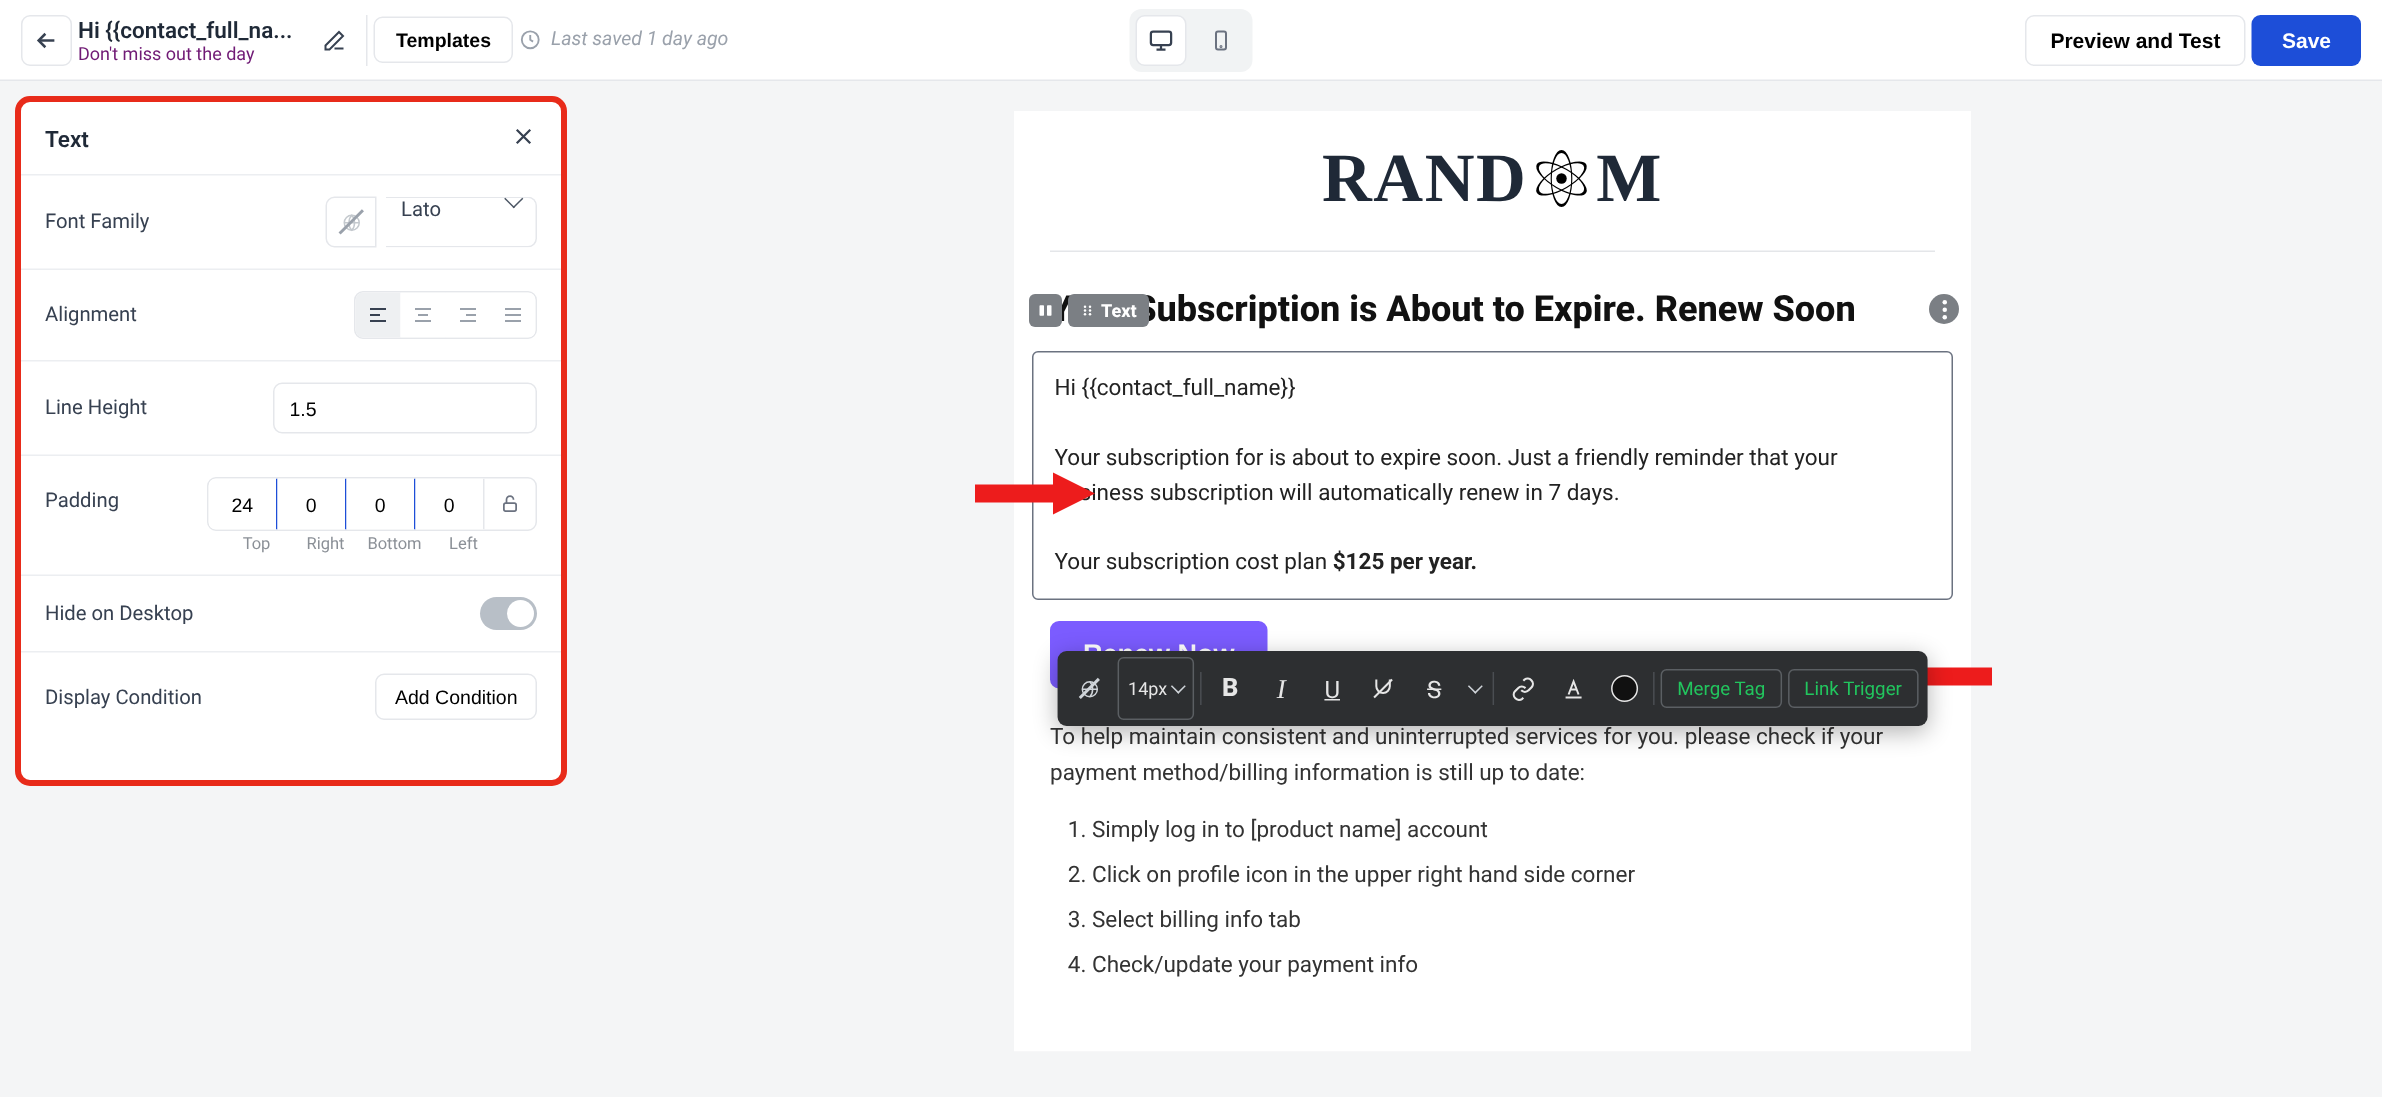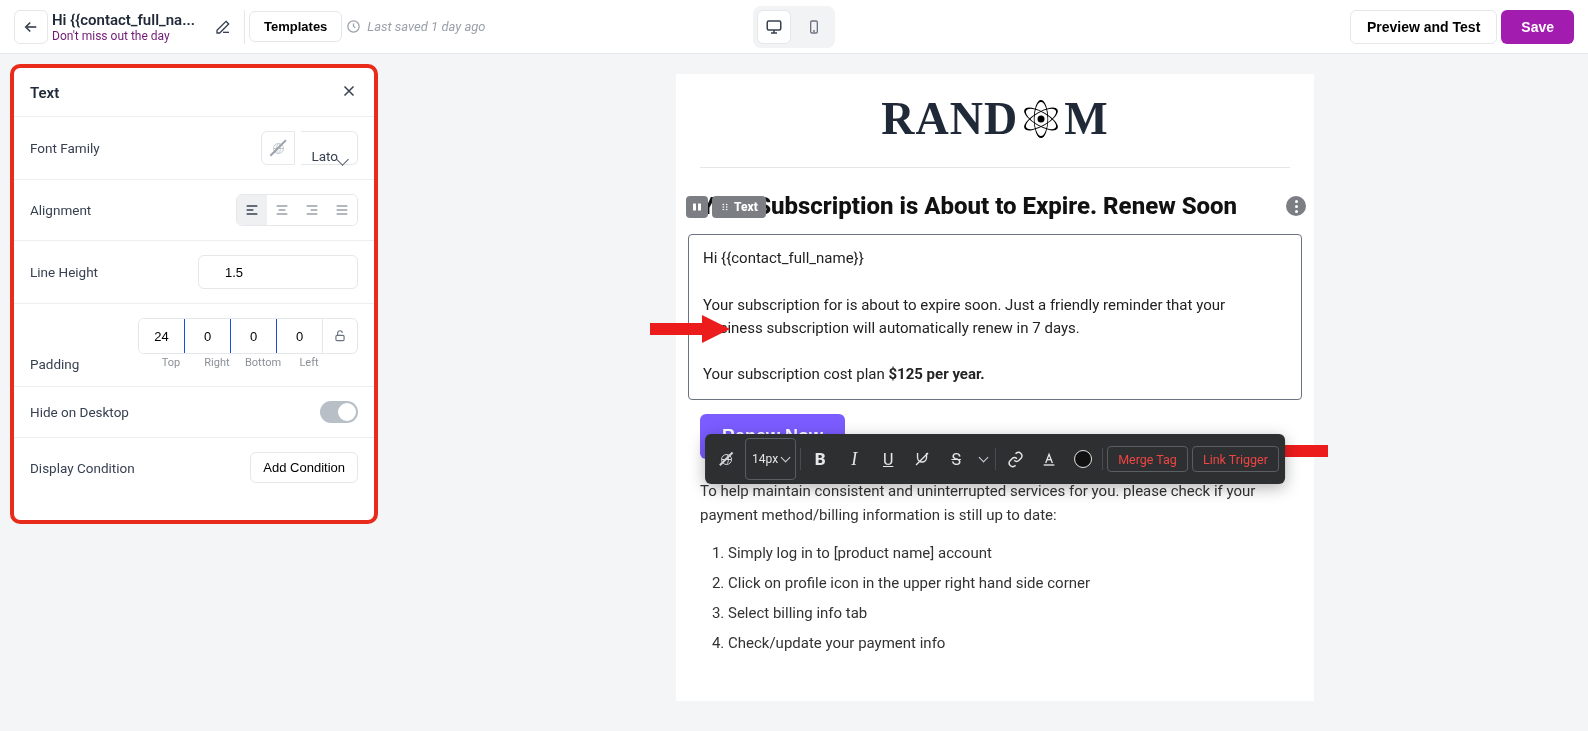--- a/index.html
+++ b/index.html
@@ -12,35 +12,35 @@
     .sub-line { font-size: 12px; color: #701a75; }
     .pencil-btn { width: 34px; height:34px; display:flex; align-items:center; justify-content:center; cursor:pointer; }
     .vsep { width:1px; height:34px; background: #e5e7eb; }
     .templates-btn { border:1px solid #e5e7eb; background:#fff; border-radius:6px; padding: 7px 14px; font-weight:600; font-size:13px; cursor:pointer; }
     .lastsaved { color:#9aa1ab; font-style: italic; font-size: 13px; display:flex; align-items:center; gap:6px; }
     .center-group { position:absolute; left:50%; transform:translateX(-50%); display:flex; gap:6px; background:#f1f3f4; border-radius:8px; padding:4px; }
     .dev-btn { width:34px; height:34px; border-radius:6px; display:flex; align-items:center; justify-content:center; cursor:pointer; }
     .dev-btn.active { background:#fff; border:1px solid #e5e7eb; }
     .spacer { flex:1; }
     .outline-btn { border:1px solid #e5e7eb; background:#fff; border-radius:6px; padding: 8px 16px; font-weight:600; font-size:14px; cursor:pointer; }
-    .save-btn { background:#a21caf; color:#fff; border:none; border-radius:6px; padding: 9px 20px; font-weight:700; font-size:14px; cursor:pointer; }
+    .save-btn { background:#1d4ed8; color:#fff; border:none; border-radius:6px; padding: 9px 20px; font-weight:700; font-size:14px; cursor:pointer; }
 
     .workspace { display:flex; }
     .sidepanel { width:368px; margin:10px 0 0 10px; background:#fff; border:4px solid #e82b1a; border-radius:10px; padding:2px 0; max-height: 460px; }
     .panel-head { display:flex; align-items:center; justify-content:space-between; padding:12px 16px; border-bottom:1px solid #eceef1; font-weight:600; font-size:15px; }
     .close-x { cursor:pointer; }
     .panel-row { display:flex; align-items:center; justify-content:space-between; padding:14px 16px; border-bottom:1px solid #eceef1; font-size:13.5px; color:#374151; }
     .font-ctrl { display:flex; gap:6px; align-items:center; }
     .globe-pill { width:34px; height:34px; border:1px solid #e5e7eb; border-radius:6px 0 0 6px; display:flex; align-items:center; justify-content:center; color:#9aa1ab; position:relative; }
     .globe-pill::after { content:""; position:absolute; width:22px; height:1.5px; background:#9aa1ab; transform:rotate(-45deg); }
-    .font-select { height:34px; border:1px solid #e5e7eb; border-left:none; border-radius:0 6px 6px 0; display:flex; align-items:flex-end; padding:0 10px; font-size:13.5px; cursor:pointer; }
+    .font-select { height:34px; border:1px solid #e5e7eb; border-left:none; border-radius:0 6px 6px 0; display:flex; align-items:flex-start; padding:0 10px; gap:44px; font-size:13.5px; cursor:pointer; }
     .align-group { display:flex; gap:0; border:1px solid #e5e7eb; border-radius:6px; overflow:hidden; }
     .align-btn { width:30px; height:30px; display:flex; align-items:center; justify-content:center; cursor:pointer; background:#fff; }
     .align-btn.active { background:#eef0f2; }
-    .lh-input { width:160px; height:34px; border:1px solid #e5e7eb; border-radius:6px; padding:0 26px; font-size:13px; }
+    .lh-input { width:176px; height:34px; border:1px solid #e5e7eb; border-radius:6px; padding:0 10px; font-size:13px; }
     .pad-block { display:flex; flex-direction:column; align-items:flex-end; gap:2px; }
     .pad-inputs { display:flex; border:1px solid #e5e7eb; border-radius:6px; overflow:hidden; }
     .pad-inputs input { width:46px; height:34px; border:none; border-right:1px solid #1d4ed8; text-align:center; font-size:13px; }
     .pad-lock { width:34px; height:34px; display:flex; align-items:center; justify-content:center; }
     .pad-labels { display:flex; font-size:11px; color:#8b9097; margin-right: 26px;}
     .pad-labels span { width:46px; text-align:center; }
     .switch { width:38px; height:22px; background:#b8bfc7; border-radius:11px; position:relative; cursor:pointer; }
     .switch::after { content:""; position:absolute; right:2px; top:2px; width:18px; height:18px; background:#fff; border-radius:50%; }
     .cond-btn { border:1px solid #e5e7eb; border-radius:6px; padding:7px 12px; font-size:13px; cursor:pointer; background:#fff; }
 
@@ -59,21 +59,21 @@
     .text-badge { position:absolute; left:36px; top:4px; background:#7b7f84; color:#fff; border-radius:4px; height:22px; display:flex; align-items:center; padding:0 8px; font-size:12px; gap:4px; }
     .kebab { position:absolute; right:8px; top:4px; background:#7b7f84; border-radius:50%; width:20px; height:20px; display:flex; align-items:center; justify-content:center; cursor:pointer; }
     .kebab span { width:3px; height:3px; background:#fff; border-radius:50%; margin:0 1px; }
     .kebab { flex-direction:column; gap:2px; }
     .kebab span { margin:0; }
 
     .text-editor { margin: 4px 12px 0; border:1.5px solid #6b7280; border-radius:4px; padding: 12px 14px; font-size: 15px; line-height: 1.55; color:#222; min-height: 150px; }
     .floating-toolbar { position:absolute; left:50%; transform: translateX(-50%); top: 380px; background:#2d2f31; border-radius:6px; display:flex; align-items:center; gap:4px; padding:4px 6px; z-index:5; box-shadow:0 4px 16px rgba(0,0,0,0.3); }
     .tb-btn { width:30px; height:30px; display:flex; align-items:center; justify-content:center; cursor:pointer; color:#e6e6e6; border-radius:4px; }
     .tb-size { border:1px solid #5b5f63; border-radius:4px; height:42px; display:flex; align-items:center; gap:4px; padding:0 6px; font-size:12px; color:#e6e6e6; cursor:pointer; }
-    .tb-chip { border:1px solid #5b5f63; border-radius:4px; height:26px; display:flex; align-items:center; padding:0 10px; font-size:12.5px; color:#ef4444; cursor:pointer; white-space:nowrap; }
+    .tb-chip { border:1px solid #5b5f63; border-radius:4px; height:26px; display:flex; align-items:center; padding:0 10px; font-size:12.5px; color:#22c55e; cursor:pointer; white-space:nowrap; }
     .tb-sep { width:1px; height:22px; background:#4a4e52; }
     .circle-swatch { width:18px; height:18px; border-radius:50%; background:#111; border:1.5px solid #e6e6e6; }
 
     .renew-btn { margin: 14px 24px 20px; background:#7b5cff; color:#fff; border:none; border-radius:6px; padding:12px 22px; font-size: 18px; font-weight:700; cursor:pointer; }
     .body-text { padding: 0 24px; font-size: 15px; line-height:1.6; color:#333; }
     .body-text ol { margin: 14px 0 0 28px; }
     .body-text ol li { margin-bottom: 6px; }
     .chev { width:9px; height:9px; border-right:1.6px solid #4b5563; border-bottom:1.6px solid #4b5563; transform:rotate(45deg); margin-top:-4px; }
     .chev-sm { width:7px; height:7px; border-right:1.4px solid #cfd4d9; border-bottom:1.4px solid #cfd4d9; transform:rotate(45deg); margin-top:-3px; }
 
@@ -187,21 +187,21 @@
           </div>
       </div>
     </div>
 
     <div class="panel-row">
       <span>Line Height</span>
       <input class="lh-input" value="1.5" style="">
     </div>
 
     <div class="panel-row" style="align-items:flex-start;">
-      <span style="padding-top:8px;margin-top:30px;">Padding</span>
+      <span style="padding-top:8px;">Padding</span>
       <div class="pad-block">
         <div class="pad-inputs">
           <input value="24" style="">
           <input value="0" style="">
           <input value="0" style="">
           <input style="border-right: 1px solid rgb(229, 231, 235);" value="0">
           <div class="pad-lock">
               <svg width="14" height="14" viewBox="0 0 24 24" fill="none" stroke="#6b7280" stroke-width="2">
                 <rect x="5" y="11" width="14" height="9" rx="2"></rect>
                 <path d="M8 11V7a4 4 0 018 0"></path>

